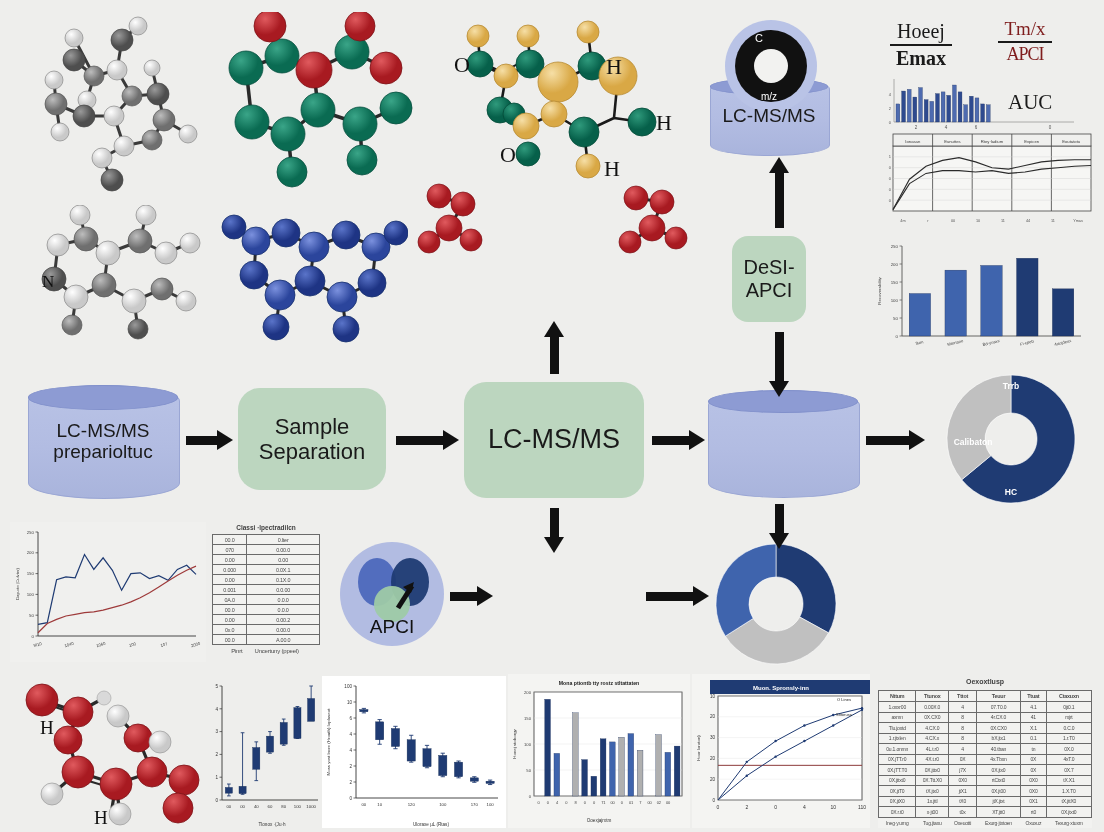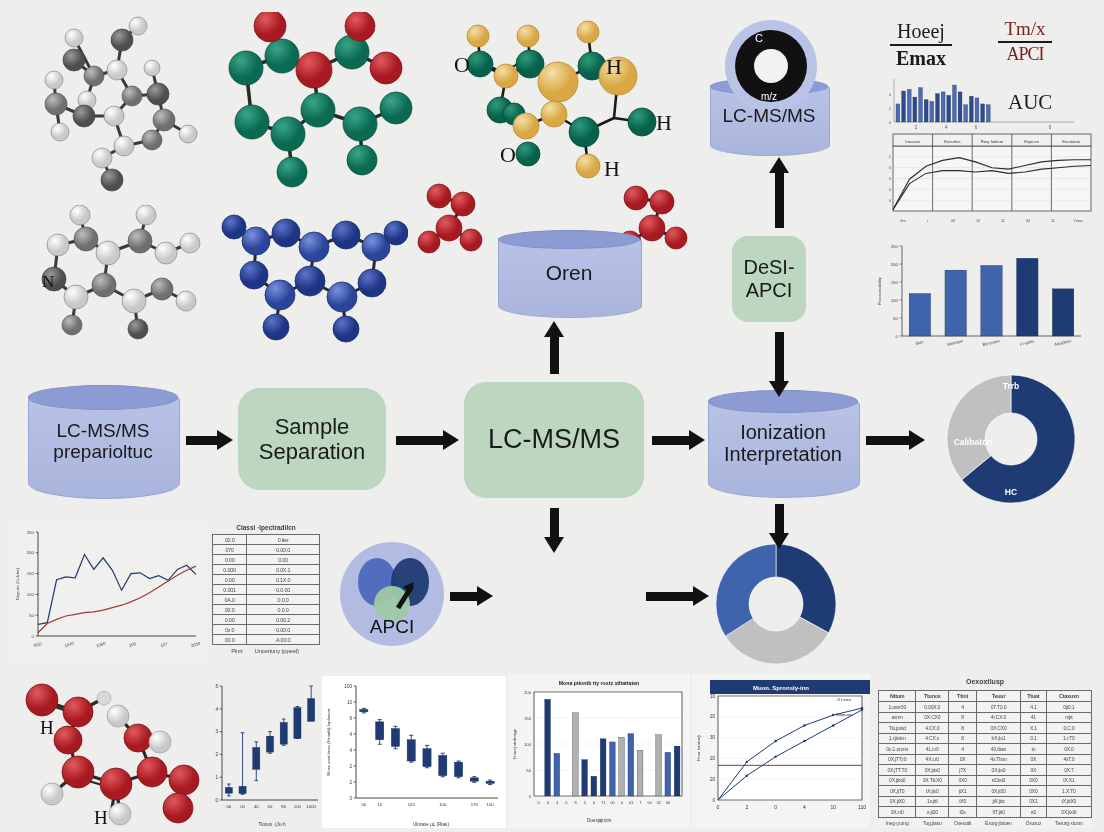--- a/index.html
+++ b/index.html
@@ -818,47 +818,40 @@
     <circle cx="48" cy="48" r="17" fill="#f2f2f0"></circle>
     <text x="32" y="24" font-size="11" fill="#ffffff" font-family="Liberation Sans, sans-serif">C</text>
     <text x="38" y="82" font-size="10" fill="#ffffff" font-family="Liberation Sans, sans-serif">m/z</text>
   </svg>
 
   <div class="rrect sm" style="left:732px;top:236px;width:74px;height:86px;font-size:20px;">
     <span style="white-space:pre-line;">DeSI-
 APCI</span>
   </div>
 
-  <div class="cyl cyl-blue" style="left:498px;top:230px;width:142px;height:86px;">
-    <div class="body"></div>
-      <div class="top"></div>
-    <div class="lbl" style="font-size:21px;">Oren</div>
-  </div>
 
   <div class="cyl cyl-blue" style="left:28px;top:385px;width:150px;height:112px;">
     <div class="body"></div>
       <div class="top"></div>
     <div class="lbl" style="font-size:19px;white-space:pre-line;">LC-MS/MS
 preparioltuc</div>
   </div>
 
   <div class="rrect" style="left:238px;top:388px;width:148px;height:102px;font-size:22px;">
     <span style="white-space:pre-line;">Sample
 Separation</span>
   </div>
 
   <div class="rrect" style="left:464px;top:382px;width:180px;height:116px;font-size:27px;">
     <span>LC-MS/MS</span>
   </div>
 
   <div class="cyl cyl-blue" style="left:708px;top:390px;width:150px;height:106px;">
     <div class="body"></div>
       <div class="top"></div>
-    <div class="lbl" style="font-size:20px;white-space:pre-line;">Ionization
-Interpretation</div>
   </div>
 
   <div class="abs" style="left:340px;top:542px;width:104px;height:104px;border-radius:50%;background:#b2bce2;">
     <svg style="position:absolute;left:0;top:0;" width="104" height="104" viewBox="0 0 104 104">
       <ellipse cx="37" cy="40" rx="19" ry="24" fill="#4a66bb" opacity="0.92"></ellipse>
       <ellipse cx="70" cy="40" rx="19" ry="24" fill="#1f3b73" opacity="0.95"></ellipse>
       <circle cx="52" cy="62" r="18" fill="#9ecaa6" opacity="0.95"></circle>
       <path d="M58 66 L72 44" stroke="#111" stroke-width="5" fill="none"></path>
       <path d="M74 40 l-3 11 l-8 -6 z" fill="#111"></path>
     </svg>

